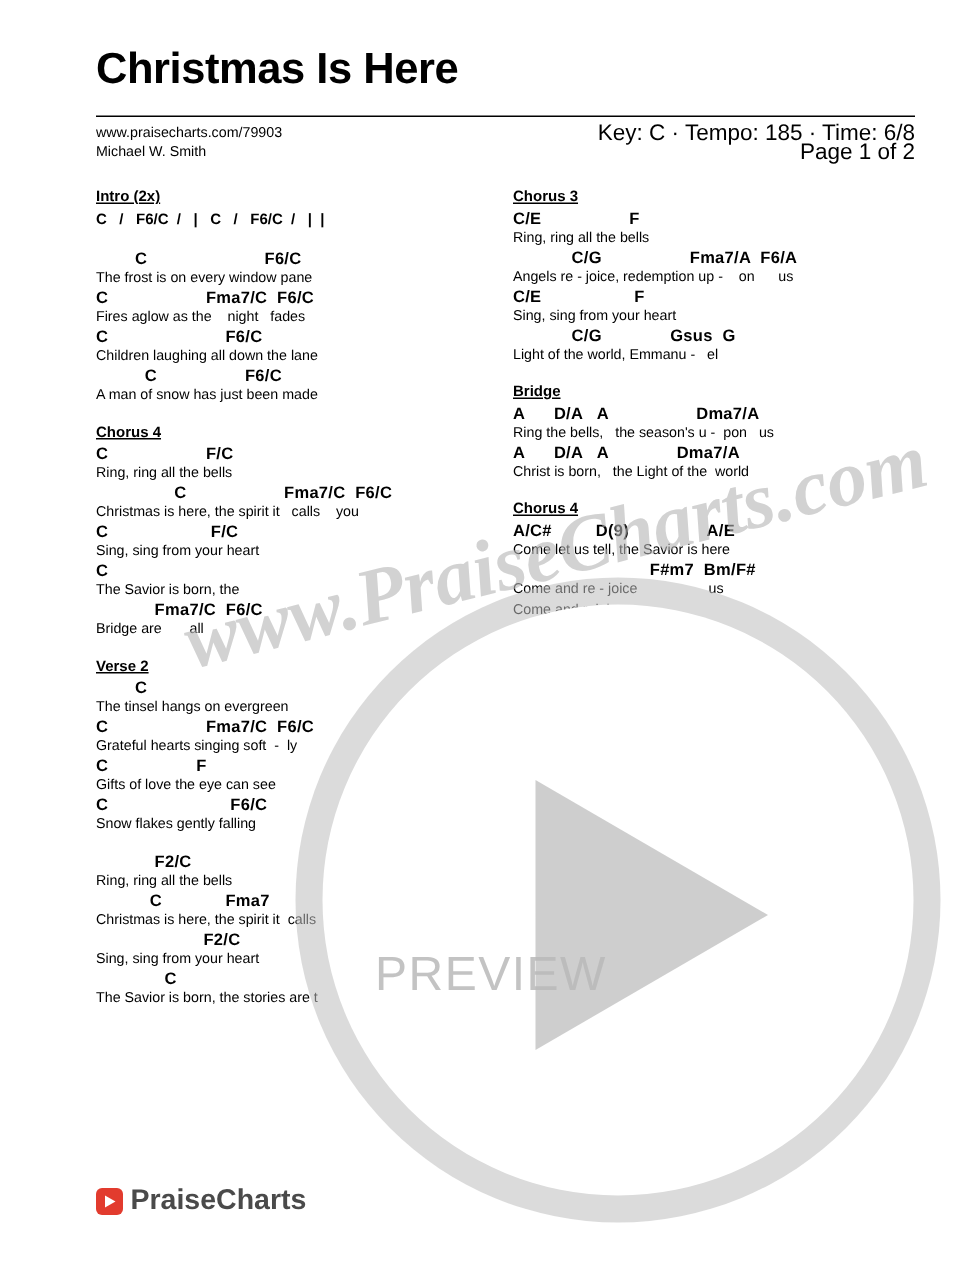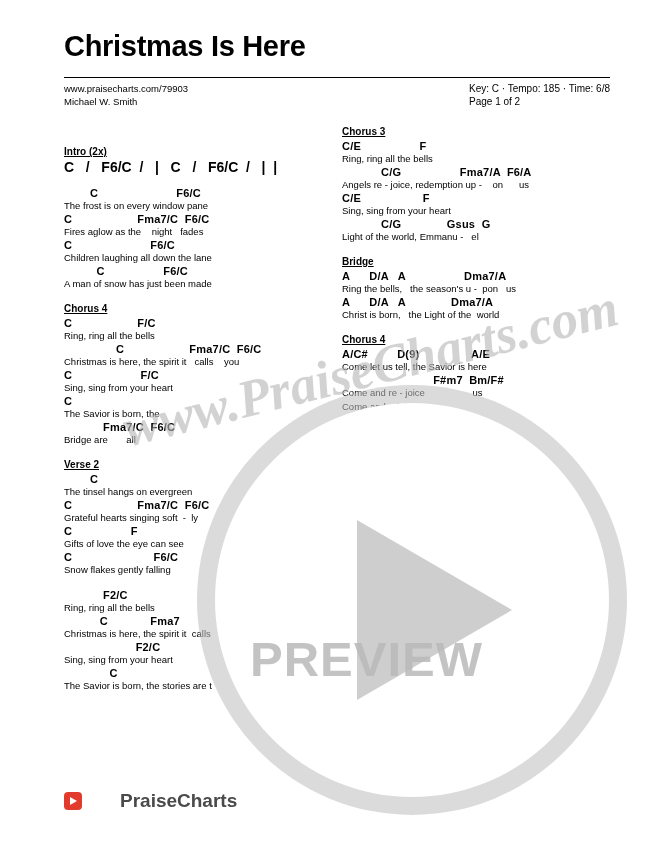--- a/index.html
+++ b/index.html
@@ -41,29 +41,30 @@
     position: absolute;
     left: 52px;
     top: 82px;
     font-size: 9.5px;
     line-height: 13px;
   }
   .meta-right {
     position: absolute;
     right: 52px;
     top: 82px;
-    font-size: 10px;
+    font-size: 15px;
     line-height: 13px;
+    text-align: right;
   }
   .col {
     position: absolute;
     top: 126px;
     font-size: 9.5px;
   }
-  .col-left { left: 52px; width: 268px; margin-top: 20px; }
+  .col-left { left: 52px; width: 268px; }
   .col-right { left: 330px; width: 268px; }
 
   .section { margin-bottom: 13px; }
   .sec-head {
     font-size: 10px;
     font-weight: bold;
     text-decoration: underline;
     margin-bottom: 3px;
   }
   .chords {
@@ -74,21 +75,21 @@
     line-height: 12px;
     letter-spacing: 0.2px;
   }
   .lyric {
     font-size: 9.5px;
     white-space: pre;
     line-height: 13px;
     margin-bottom: 1px;
   }
   .inline-chords {
-    font-size: 14px;
+    font-size: 10px;
     font-weight: bold;
     white-space: pre;
     line-height: 14px;
   }
 
   
   .wm {
     position: absolute;
     left: 0; top: 0;
     width: 650px; height: 850px;
@@ -119,22 +120,22 @@
     width: 0;
     height: 0;
     border-left: 155px solid rgba(190,190,190,0.75);
     border-top: 90px solid transparent;
     border-bottom: 90px solid transparent;
   }
   .wm-preview {
     position: absolute;
     left: 238px;
     top: 631px;
-    font-size: 49px;
-    font-weight: bold;
+    font-size: 32px;
+    font-weight: normal;
     color: rgba(185,185,185,0.85);
     letter-spacing: 1px;
   }
   .wm-url {
     position: absolute;
     left: 105px;
     top: 400px;
     font-size: 53px;
     font-weight: bold;
     font-style: italic;
@@ -166,21 +167,20 @@
     left: 6px; top: 4.5px;
     width: 0; height: 0;
     border-left: 7px solid #fff;
     border-top: 4.5px solid transparent;
     border-bottom: 4.5px solid transparent;
   }
   .footer-text {
     font-size: 19px;
     font-weight: bold;
     color: #4a4a4a;
-    margin-left: 33px;
   }
 </style>
 </head>
 <body>
 
 <div class="page">
 
   <div class="title">Christmas Is Here</div>
   <div class="rule"></div>
 

